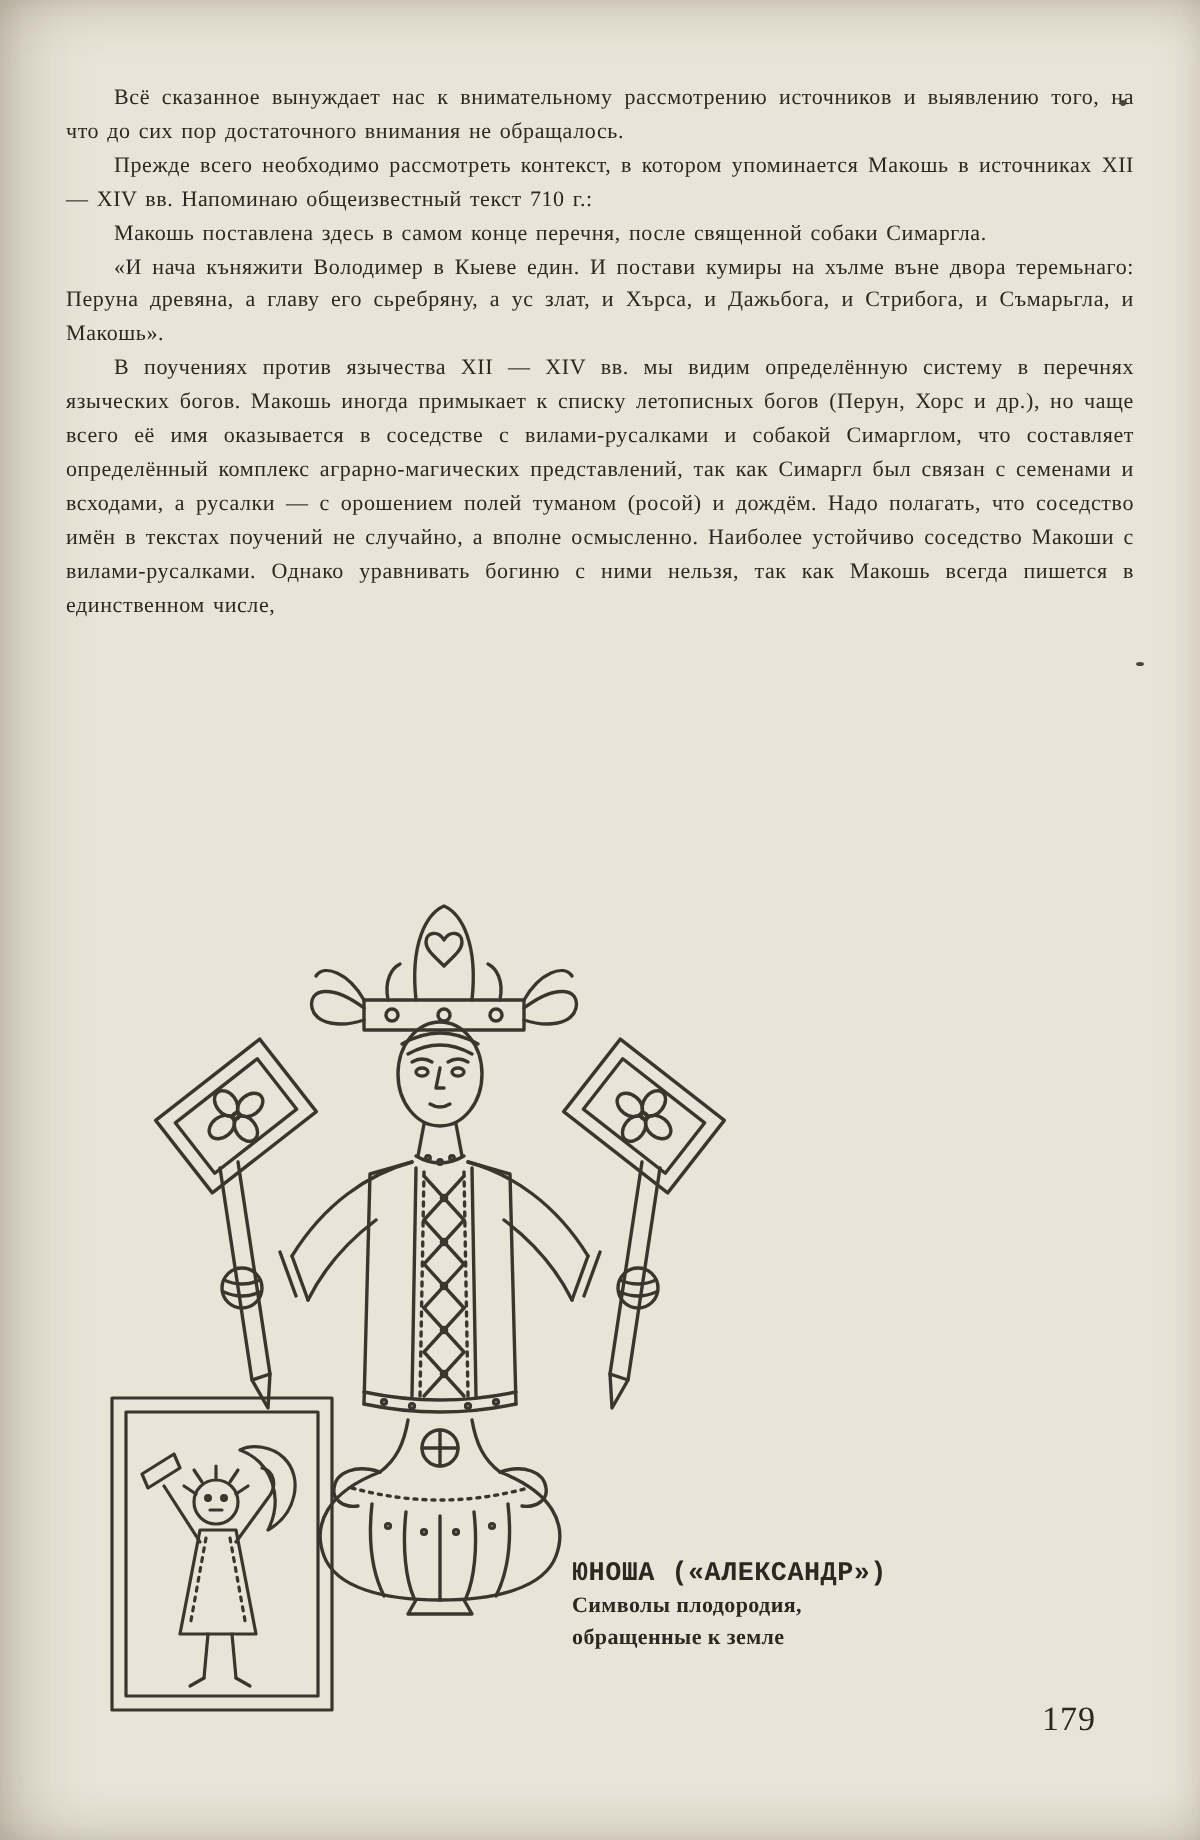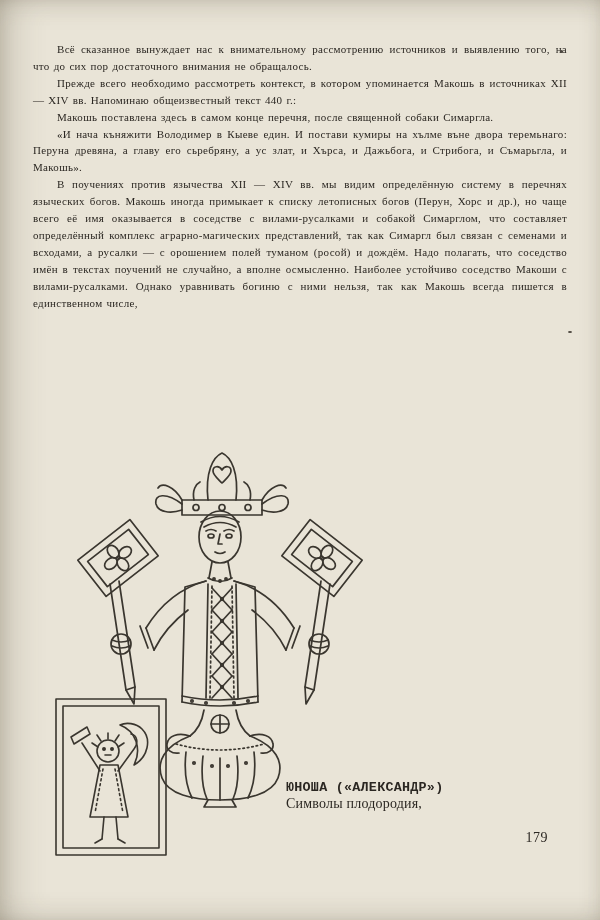--- a/index.html
+++ b/index.html
@@ -21,36 +21,36 @@
     position:absolute; left:33px; top:41px; width:534px;
     text-align:justify;
     font-size:11px; line-height:16.9px;
     letter-spacing:0.3px; word-spacing:1px;
   }
   .text-block p { margin:0; text-indent:24px; }
   .main-illustration { position:absolute; left:58px; top:448px; }
   .inset-illustration { position:absolute; left:54px; top:697px; }
   .caption { position:absolute; left:286px; top:779px; width:252px; }
   .cap-title { font-weight:bold; font-size:13.4px; line-height:17px; letter-spacing:.25px;font-family:Liberation Mono, monospace; }
-  .cap-sub   { font-size:14px; line-height:15.5px; letter-spacing:.2px; }
-  .page-number { position:absolute; right:52px; top:830px; font-size:14px; letter-spacing:.5px; }
+  .cap-sub   { font-size:11px; line-height:15.5px; letter-spacing:.2px;font-weight:bold; }
+  .page-number { position:absolute; right:52px; top:850px; font-size:17px; letter-spacing:.5px; }
   .speck { position:absolute; background:#4a453d; border-radius:50%; }
   .speck.s1 { left:560px; top:50px; width:3px; height:3px; }
   .speck.s2 { left:568px; top:331px; width:4px; height:2px; }
   svg { overflow:visible; }
   svg * { vector-effect:non-scaling-stroke; }
 </style>
 </head>
 <body>
 
 <div class="page">
 
   <div class="text-block">
     <p>Всё сказанное вынуждает нас к внимательному рассмотрению источников и выявлению того, на что до сих пор достаточного внимания не обращалось.</p>
-    <p>Прежде всего необходимо рассмотреть контекст, в котором упоминается Макошь в источниках XII — XIV вв. Напоминаю общеизвестный текст 440 г.:</p>
+    <p>Прежде всего необходимо рассмотреть контекст, в котором упоминается Макошь в источниках XII — XIV вв. Напоминаю общеизвестный текст 710 г.:</p>
     <p>Макошь поставлена здесь в самом конце перечня, после священной собаки Симаргла.</p>
     <p>«И нача къняжити Володимер в Кыеве един. И постави кумиры на хълме въне двора теремьнаго: Перуна древяна, а главу его сьребряну, а ус злат, и Хърса, и Дажьбога, и Стрибога, и Съмарьгла, и Макошь».</p>
     <p>В поучениях против язычества XII — XIV вв. мы видим определённую систему в перечнях языческих богов. Макошь иногда примыкает к списку летописных богов (Перун, Хорс и др.), но чаще всего её имя оказывается в соседстве с вилами-русалками и собакой Симарглом, что составляет определённый комплекс аграрно-магических представлений, так как Симаргл был связан с семенами и всходами, а русалки — с орошением полей туманом (росой) и дождём. Надо полагать, что соседство имён в текстах поучений не случайно, а вполне осмысленно. Наиболее устойчиво соседство Макоши с вилами-русалками. Однако уравнивать богиню с ними нельзя, так как Макошь всегда пишется в единственном числе,</p>
   </div>
 
   <svg class="main-illustration" width="372" height="364" viewBox="0 0 372 364" fill="none" stroke="#3a362f" stroke-width="1.7" stroke-linecap="round" stroke-linejoin="round">
 
     <g>
       <path d="M150,52 C147,24 155,9 164,5 C173,9 181,24 178,52"></path>
       <path d="M164,22 c-3,-5 -9,-4 -9,1 c0,4 4,7 9,12 c5,-5 9,-8 9,-12 c0,-5 -6,-6 -9,-1 Z"></path>
@@ -200,19 +200,20 @@
       <path d="M17,40 L33,30 L36,37 L20,47 Z"></path>
       <path d="M64,74 L80,52 C85,46 83,38 77,37"></path>
       <path d="M50,120 L48,142 M62,120 L64,142"></path>
       <path d="M48,142 L41,146 M64,142 L71,146"></path>
     </g>
   </svg>
 
   <div class="caption">
     <div class="cap-title">ЮНОША («АЛЕКСАНДР»)</div>
     <div class="cap-sub">Символы плодородия,</div>
+    <div class="cap-sub">обращенные к земле</div>
   </div>
 
   <div class="page-number">179</div>
 
   <div class="speck s1"></div>
   <div class="speck s2"></div>
 </div>
 
 </body></html>

